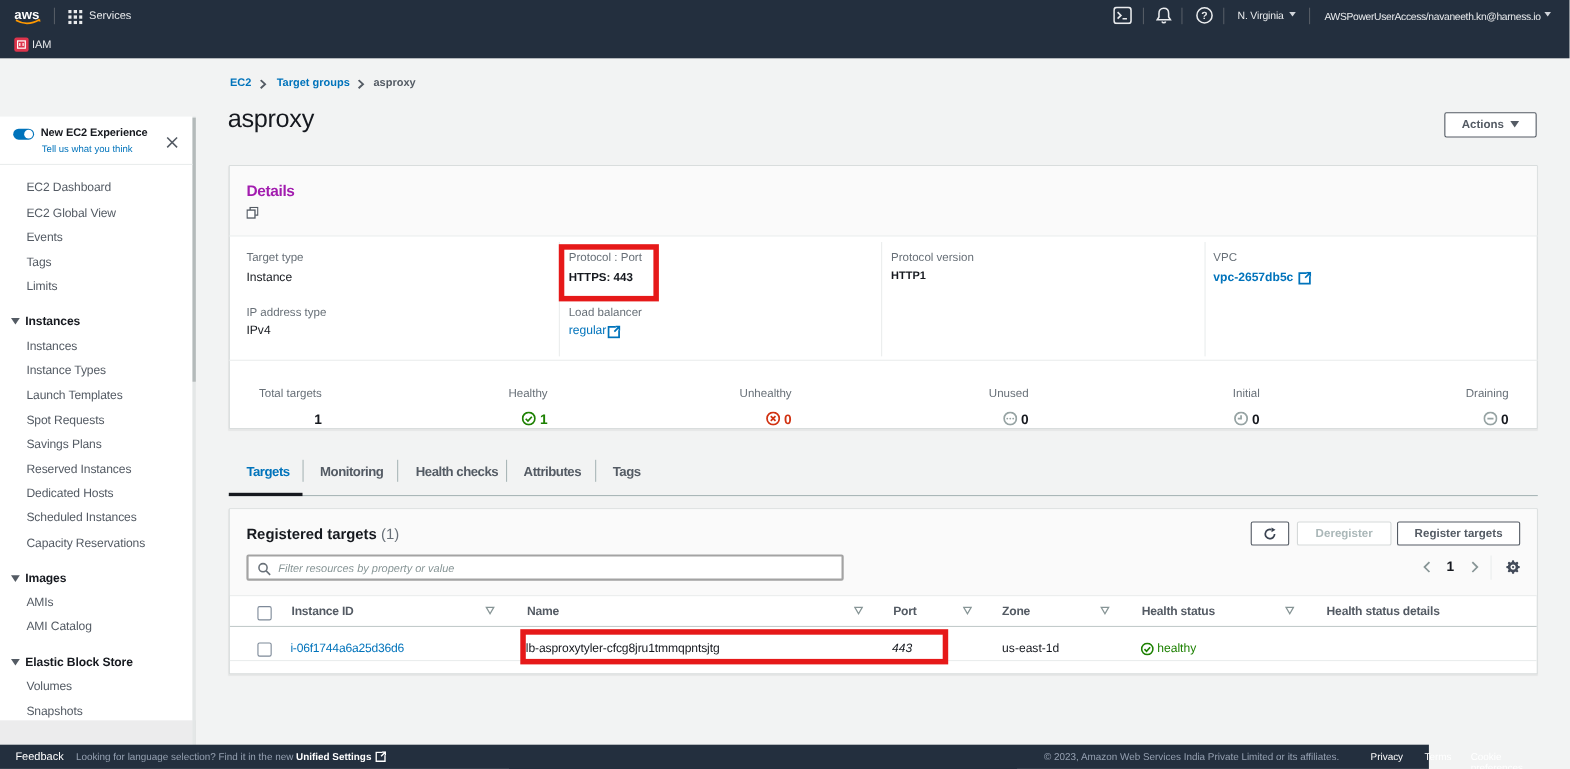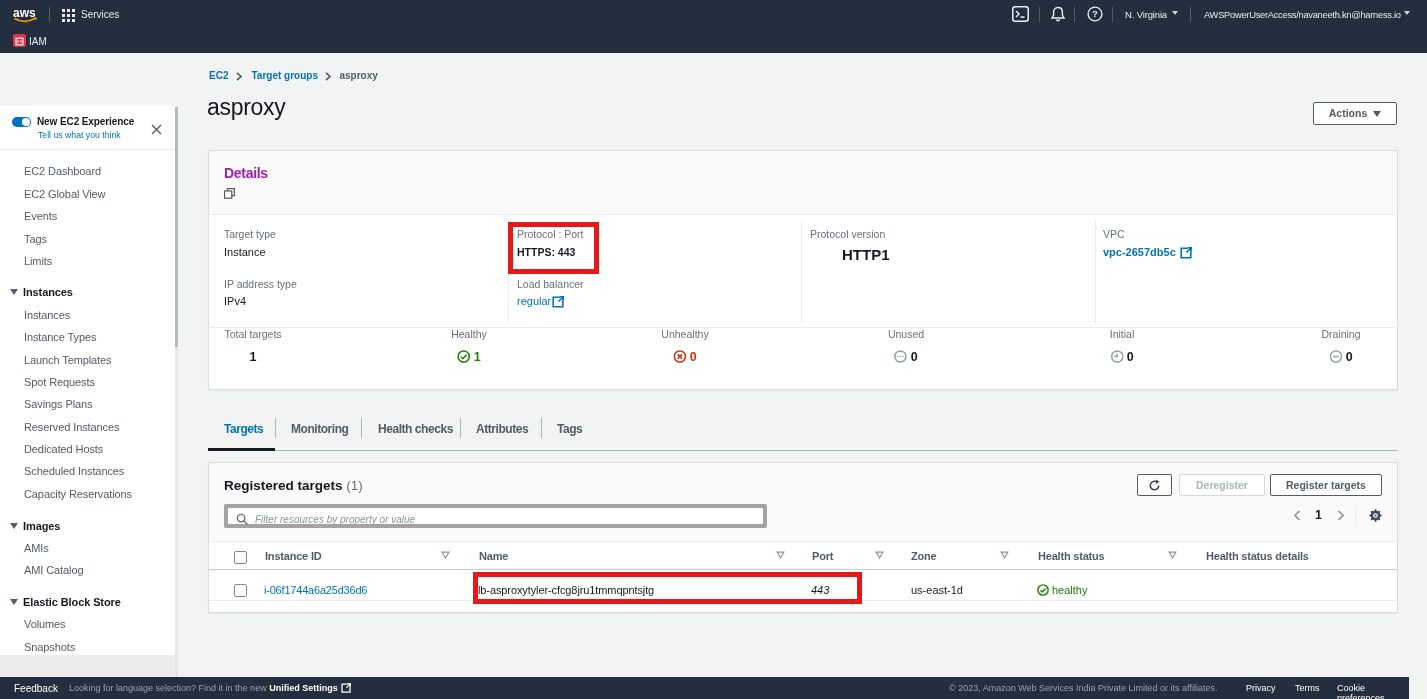--- a/index.html
+++ b/index.html
@@ -23,21 +23,21 @@
 .nav{position:absolute;left:24px;font-size:11px;color:#545b64;white-space:nowrap;letter-spacing:-0.1px;}
 .navh{position:absolute;left:23px;font-size:11px;font-weight:700;color:#16191f;white-space:nowrap;letter-spacing:-0.1px;}
 .tri{position:absolute;left:10px;width:0;height:0;border-left:4.5px solid transparent;border-right:4.5px solid transparent;border-top:6px solid #545b64;}
 
 .link{color:#0073bb;text-decoration:none;}
 .card{position:absolute;background:#fff;border:1px solid #d9dddd;border-radius:1px;box-shadow:0 1px 1px rgba(0,0,0,0.05);}
 .lbl{position:absolute;font-size:10.5px;color:#687078;white-space:nowrap;}
 .val{position:absolute;font-size:11px;color:#16191f;white-space:nowrap;}
 .btn{position:absolute;background:#fff;border:1px solid #545b64;border-radius:2px;color:#545b64;font-weight:700;font-size:10.5px;text-align:center;}
 .redbox{position:absolute;border:5px solid #e61919;}
-.stat{position:absolute;top:328px;transform:translateX(-50%);text-align:center;white-space:nowrap;}
+.stat{position:absolute;top:352px;transform:translateX(-50%);text-align:right;white-space:nowrap;margin-left:11px;}
 .stat .sl{font-size:10.5px;line-height:12px;color:#687078;}
 .stat .sv{margin-top:10px;font-size:12.5px;font-weight:700;color:#16191f;}
 .stat .sv svg{vertical-align:-2px;}
 .thead{position:absolute;font-size:11px;font-weight:700;color:#545b64;white-space:nowrap;letter-spacing:-0.2px;}
 .cbx{position:absolute;width:13px;height:13px;border:1px solid #7d8998;border-radius:2px;background:#fff;}
 .sorta{position:absolute;top:551px;}
 </style>
 </head>
 <body>
 <div id="app">
@@ -159,21 +159,21 @@
 </svg>
 <div class="abs" style="left:208px;top:214px;width:1190px;height:1px;background:#eaeded;"></div>
 <div class="abs" style="left:508px;top:220px;width:1px;height:104px;background:#eaeded;"></div>
 <div class="abs" style="left:801px;top:220px;width:1px;height:104px;background:#eaeded;"></div>
 <div class="abs" style="left:1095px;top:220px;width:1px;height:104px;background:#eaeded;"></div>
 <div class="lbl" style="left:224px;top:228px;">Target type</div>
 <div class="val" style="left:224px;top:246px;">Instance</div>
 <div class="lbl" style="left:517px;top:228px;">Protocol : Port</div>
 <div class="val" style="left:517px;top:246px;font-weight:700;font-size:10.5px;">HTTPS: 443</div>
 <div class="lbl" style="left:810px;top:228px;">Protocol version</div>
-<div class="val" style="left:842px;top:246px;font-weight:700;font-size:15px;">HTTP1</div>
+<div class="val" style="left:810px;top:246px;font-weight:700;font-size:10px;">HTTP1</div>
 <div class="lbl" style="left:1103px;top:228px;">VPC</div>
 <div class="val" style="left:1103px;top:246px;"><span class="link" style="font-weight:700;">vpc-2657db5c</span></div>
 <svg class="abs" style="left:1180px;top:247px;" width="12" height="12" viewBox="0 0 12 12">
   <path d="M10.8 4.2 L10.8 10.8 L1.2 10.8 L1.2 1.2 L7.8 1.2" fill="none" stroke="#0073bb" stroke-width="1.6"></path>
   <path d="M6.5 5.5 L11 1 M7.6 0.8 L11.2 0.8 L11.2 4.4" fill="none" stroke="#0073bb" stroke-width="1.6"></path>
 </svg>
 <div class="lbl" style="left:224px;top:278px;">IP address type</div>
 <div class="val" style="left:224px;top:295px;">IPv4</div>
 <div class="lbl" style="left:517px;top:278px;">Load balancer</div>
 <div class="val" style="left:517px;top:295px;"><span class="link">regular</span></div>
@@ -244,21 +244,21 @@
 
 <div class="btn" style="left:1137px;top:474px;width:35px;height:22px;">
   <svg style="margin-top:4px;" width="13" height="13" viewBox="0 0 16 16">
     <path d="M13.2 8 A 5.2 5.2 0 1 1 9.6 3.05" fill="none" stroke="#3a4351" stroke-width="1.9"></path>
     <path d="M9.7 0.6 L14.2 3.3 L9.7 6 Z" fill="#3a4351"></path>
   </svg>
 </div>
 <div class="abs" style="left:1179px;top:474px;width:86px;height:22px;background:#fff;border:1px solid #d5d9d9;border-radius:2px;color:#aab7b8;font-weight:700;font-size:10.5px;text-align:center;line-height:20px;">Deregister</div>
 <div class="btn" style="left:1270px;top:474px;width:112px;height:22px;line-height:20px;">Register targets</div>
 
-<div class="abs" style="left:224px;top:504px;width:543px;height:24px;background:#fff;border:4px solid #a3a3a3;border-radius:2px;text-decoration:underline;">
+<div class="abs" style="left:224px;top:504px;width:543px;height:24px;background:#fff;border:2px solid #a3a3a3;border-radius:2px;text-decoration:underline;">
   <svg class="abs" style="left:8px;top:5px;" width="13" height="13" viewBox="0 0 14 14">
     <circle cx="5.5" cy="5.5" r="4" fill="none" stroke="#687078" stroke-width="1.5"></circle>
     <line x1="8.6" y1="8.6" x2="12.5" y2="12.5" stroke="#687078" stroke-width="1.5"></line>
   </svg>
   <div class="abs" style="left:27px;top:6px;font-style:italic;color:#879596;font-size:10px;">Filter resources by property or value</div>
 </div>
 
 <svg class="abs" style="left:1293px;top:510px;" width="8" height="11" viewBox="0 0 8 11">
       <path d="M6.5 1 L2 5.5 L6.5 10" fill="none" stroke="#879596" stroke-width="1.6"></path>
     </svg>
@@ -315,21 +315,21 @@
 <div class="abs" style="left:811px;top:584px;font-size:11px;color:#16191f;font-style:italic;">443</div>
 <div class="abs" style="left:911px;top:584px;font-size:11px;color:#16191f;">us-east-1d</div>
 <svg class="abs" style="left:1037px;top:584px;" width="12" height="12" viewBox="0 0 14 14">
       <circle cx="7" cy="7" r="6" fill="none" stroke="#1d8102" stroke-width="1.7"></circle>
       <path d="M4 7.2 L6.2 9.4 L10 5.2" fill="none" stroke="#1d8102" stroke-width="1.7"></path>
     </svg>
 <div class="abs" style="left:1052px;top:584px;font-size:11px;color:#1d8102;">healthy</div>
 <div class="abs" style="left:209px;top:600px;width:1188px;height:1px;background:#eaeded;"></div>
 <div class="redbox" style="left:473px;top:572px;width:389px;height:32px;"></div>
 
-<div class="abs" style="left:0;top:677px;width:1409px;height:22px;background:#232f3e;">
+<div class="abs" style="left:0;top:677px;width:1299px;height:22px;background:#232f3e;">
   <div class="abs" style="left:14px;top:6px;font-size:10px;color:#fff;">Feedback</div>
   <div class="abs" style="left:69px;top:6px;font-size:9px;color:#95a0b1;">Looking for language selection? Find it in the new <span style="color:#fff;font-weight:700;">Unified Settings</span></div>
   <svg class="abs" style="left:341px;top:6px;" width="10" height="10" viewBox="0 0 12 12">
     <path d="M10.8 4.2 L10.8 10.8 L1.2 10.8 L1.2 1.2 L7.8 1.2" fill="none" stroke="#fff" stroke-width="1.5"></path>
     <path d="M6.5 5.5 L11 1 M7.6 0.8 L11.2 0.8 L11.2 4.4" fill="none" stroke="#fff" stroke-width="1.5"></path>
   </svg>
   <div class="abs" style="left:949px;top:6px;font-size:9px;color:#95a0b1;">© 2023, Amazon Web Services India Private Limited or its affiliates.</div>
   <div class="abs" style="left:1246px;top:6px;font-size:9px;color:#fff;">Privacy</div>
   <div class="abs" style="left:1295px;top:6px;font-size:9px;color:#fff;">Terms</div>
   <div class="abs" style="left:1337px;top:6px;font-size:9px;color:#fff;">Cookie preferences</div>

